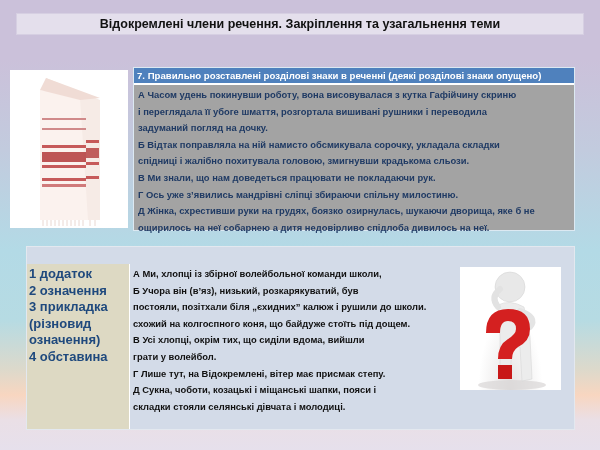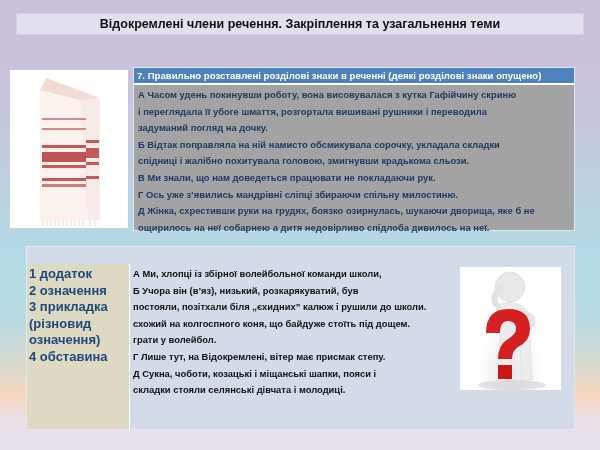--- a/index.html
+++ b/index.html
@@ -134,20 +134,21 @@
       <div>3 прикладка</div>
       <div>(різновид</div>
       <div>означення)</div>
       <div>4 обставина</div>
     </div>
     <div class="right">
       <div>А  Ми, хлопці із збірної волейбольної команди школи,</div>
       <div>Б  Учора він (в’яз), низький, розкарякуватий,  був</div>
       <div>постояли, позітхали біля „єхидних” калюж і рушили до школи.</div>
       <div>схожий на колгоспного коня, що байдуже стоїть під дощем.</div>
+      <div>В  Усі хлопці, окрім тих, що сиділи вдома,  вийшли</div>
       <div>грати у волейбол.</div>
       <div>Г  Лише тут, на Відокремлені, вітер має присмак степу.</div>
       <div>Д  Сукна, чоботи, козацькі  і міщанські шапки, пояси і</div>
       <div>складки стояли селянські дівчата  і молодиці.</div>
     </div>
   </div>
 </div>
 
 <div class="thinker">
   <svg width="101" height="123" viewBox="0 0 101 123">

